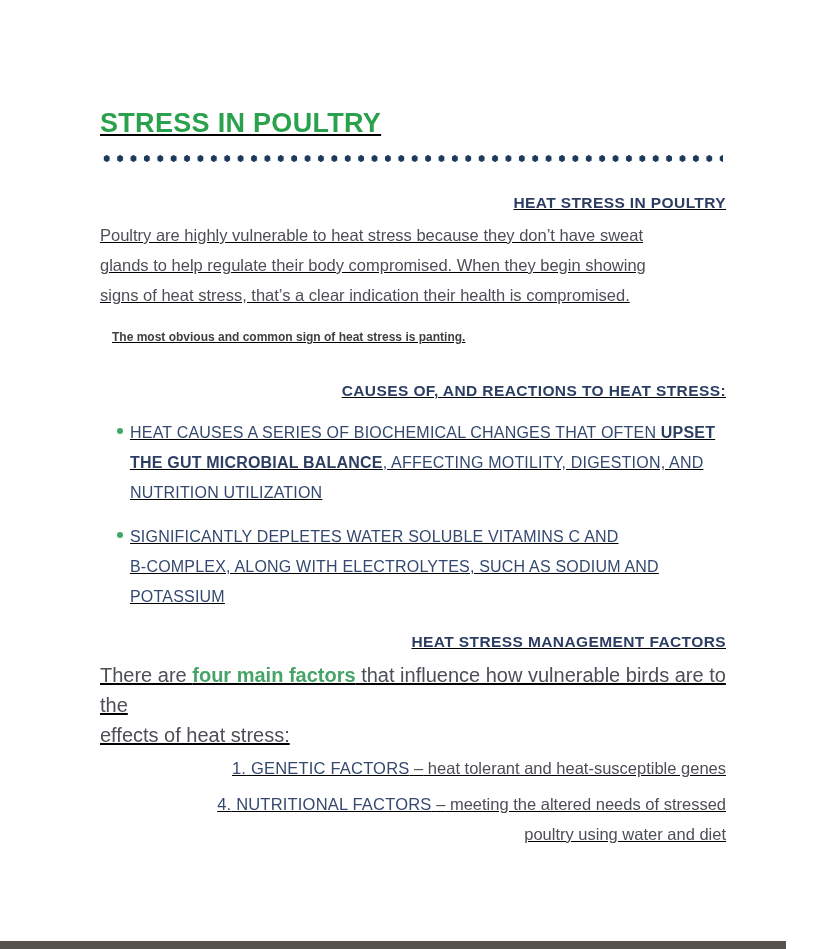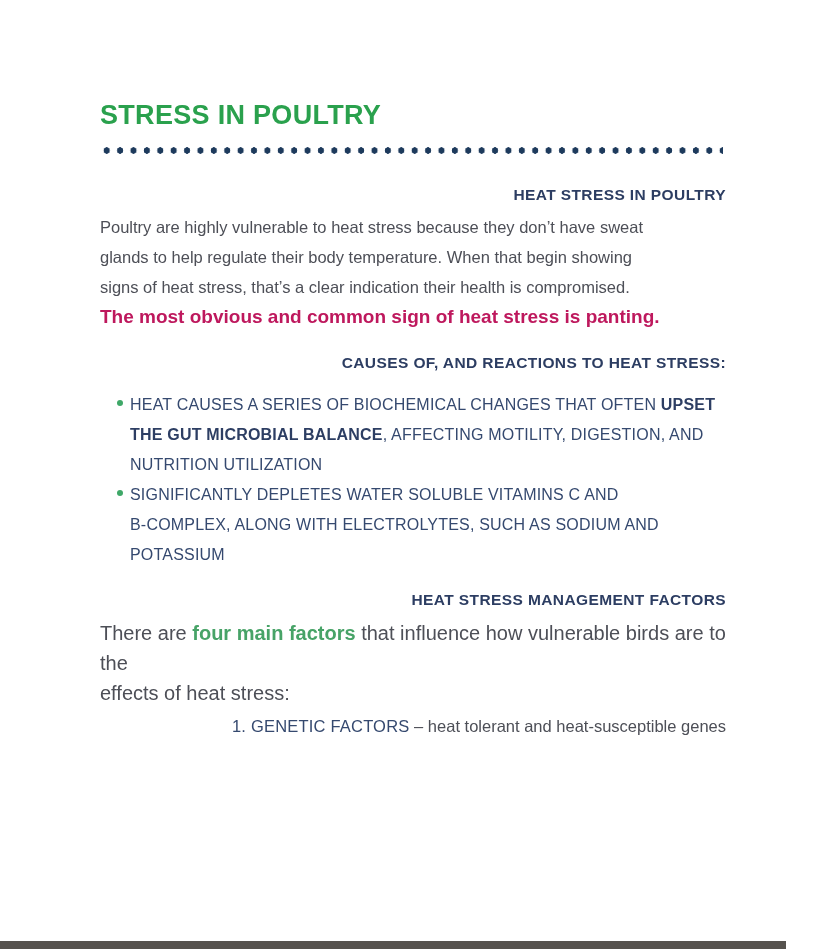--- a/index.html
+++ b/index.html
@@ -4,21 +4,21 @@
 <style>
   * { box-sizing: border-box; }
   html, body { margin: 0; padding: 0; }
   body {
     width: 824px; height: 949px;
     background: #ffffff;
     font-family: "Liberation Sans", sans-serif;
     position: relative;
     overflow: hidden;
   }
-  .content { position: absolute; left: 100px; top: 0; width: 626px; }
+  .content { position: absolute; left: 100px; top: 8px; width: 626px; text-decoration: underline; }
 
   .page-title {
     margin: 100px 0 0;
     font-size: 27px; line-height: 30px;
     font-weight: 800; letter-spacing: 0.3px;
     color: #2aa14d;
   }
 
   .dotted-divider {
     margin-top: 17px;
@@ -30,45 +30,45 @@
   }
 
   .section-heading {
     margin: 0;
     font-size: 15.5px; line-height: 18px;
     font-weight: 700; letter-spacing: 0.4px;
     color: #2c3d62;
     text-align: right;
   }
   .s1-heading { margin-top: 32px; }
-  .s2-heading { margin-top: 22px; }
+  .s2-heading { margin-top: 30px; }
   .s3-heading { margin-top: 21px; }
 
   .body-text {
     margin: 8px 0 0;
     font-size: 16.5px; line-height: 30px;
     color: #4d4f57;
     white-space: pre-line;
   }
   .highlight-text {
-    margin: 0;
-    font-size: 19px; line-height: 30px;
+    margin: 12px;
+    font-size: 12px; line-height: 30px;
     font-weight: 700;
-    color: #be185d;
+    color: #404040;
   }
 
   .bullet-list { margin: 18px 0 0; padding: 0; list-style: none; }
   .bullet-item {
     position: relative;
     padding-left: 30px;
     font-size: 16px; line-height: 30px;
     letter-spacing: 0.2px;
     color: #35496f;
   }
-  .bullet-item + .bullet-item { }
+  .bullet-item + .bullet-item { margin-top: 14px; }
   .bullet-dot {
     position: absolute; left: 17px; top: 10px;
     width: 6px; height: 6px; border-radius: 50%;
     background: #3fa868;
   }
   .bullet-text { white-space: pre-line; }
   .bullet-bold { font-weight: 700; color: #2d3e63; }
 
   .intro-text {
     margin: 9px 0 0;
@@ -100,21 +100,21 @@
 <body>
 
 <div class="content">
 
   <h1 class="page-title">STRESS IN POULTRY</h1>
 
   <div class="dotted-divider"></div>
 
   <h2 class="section-heading s1-heading">HEAT STRESS IN POULTRY</h2>
   <p class="body-text">Poultry are highly vulnerable to heat stress because they don’t have sweat
-glands to help regulate their body temperature. When that begin showing
+glands to help regulate their body compromised. When they begin showing
 signs of heat stress, that’s a clear indication their health is compromised.</p>
   <p class="highlight-text">The most obvious and common sign of heat stress is panting.</p>
 
   <h2 class="section-heading s2-heading">CAUSES OF, AND REACTIONS TO HEAT STRESS:</h2>
 
   <ul class="bullet-list">
     <li class="bullet-item"><span class="bullet-dot"></span><span class="bullet-text"><span>HEAT CAUSES A SERIES OF BIOCHEMICAL CHANGES THAT OFTEN </span><span class="bullet-bold">UPSET
 THE GUT MICROBIAL BALANCE</span><span>, AFFECTING MOTILITY, DIGESTION, AND
 NUTRITION UTILIZATION</span></span></li>
     <li class="bullet-item"><span class="bullet-dot"></span><span class="bullet-text"><span>SIGNIFICANTLY DEPLETES WATER SOLUBLE VITAMINS C AND
@@ -126,17 +126,23 @@
 
   <p class="intro-text"><span>There are </span><span class="intro-highlight">four main factors</span><span> that influence how vulnerable birds are to the
 effects of heat stress:</span></p>
 
   <ol class="factor-list">
     <li class="factor-item">
       <span class="factor-caps"><span>1.</span> <span>GENETIC FACTORS</span></span>
       <span class="factor-sep">–</span>
       <span class="factor-desc">heat tolerant and heat-susceptible genes</span>
     </li>
+    <li class="factor-item">
+      <span class="factor-caps"><span>4.</span> <span>NUTRITIONAL FACTORS</span></span>
+      <span class="factor-sep">–</span>
+      <span class="factor-desc">meeting the altered needs of stressed</span>
+      <span class="factor-desc-line2">poultry using water and diet</span>
+    </li>
   </ol>
 
 </div>
 
 <div class="footer-bar"></div>
 
 </body></html>

